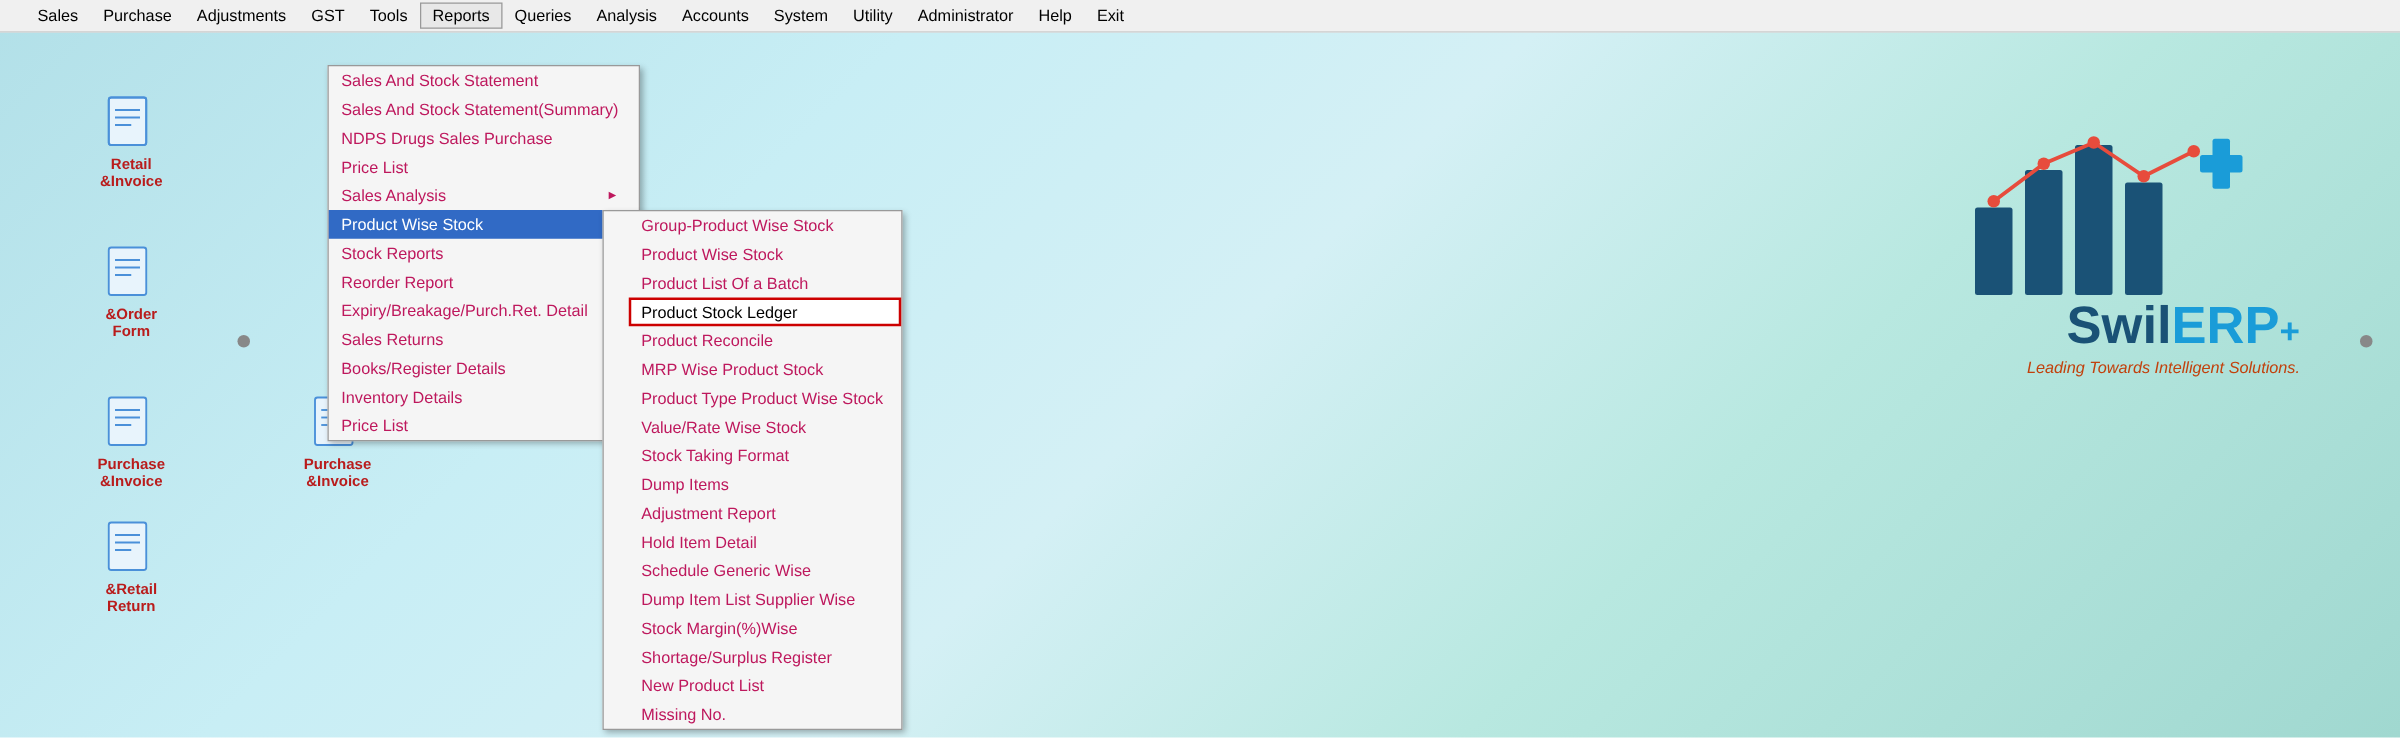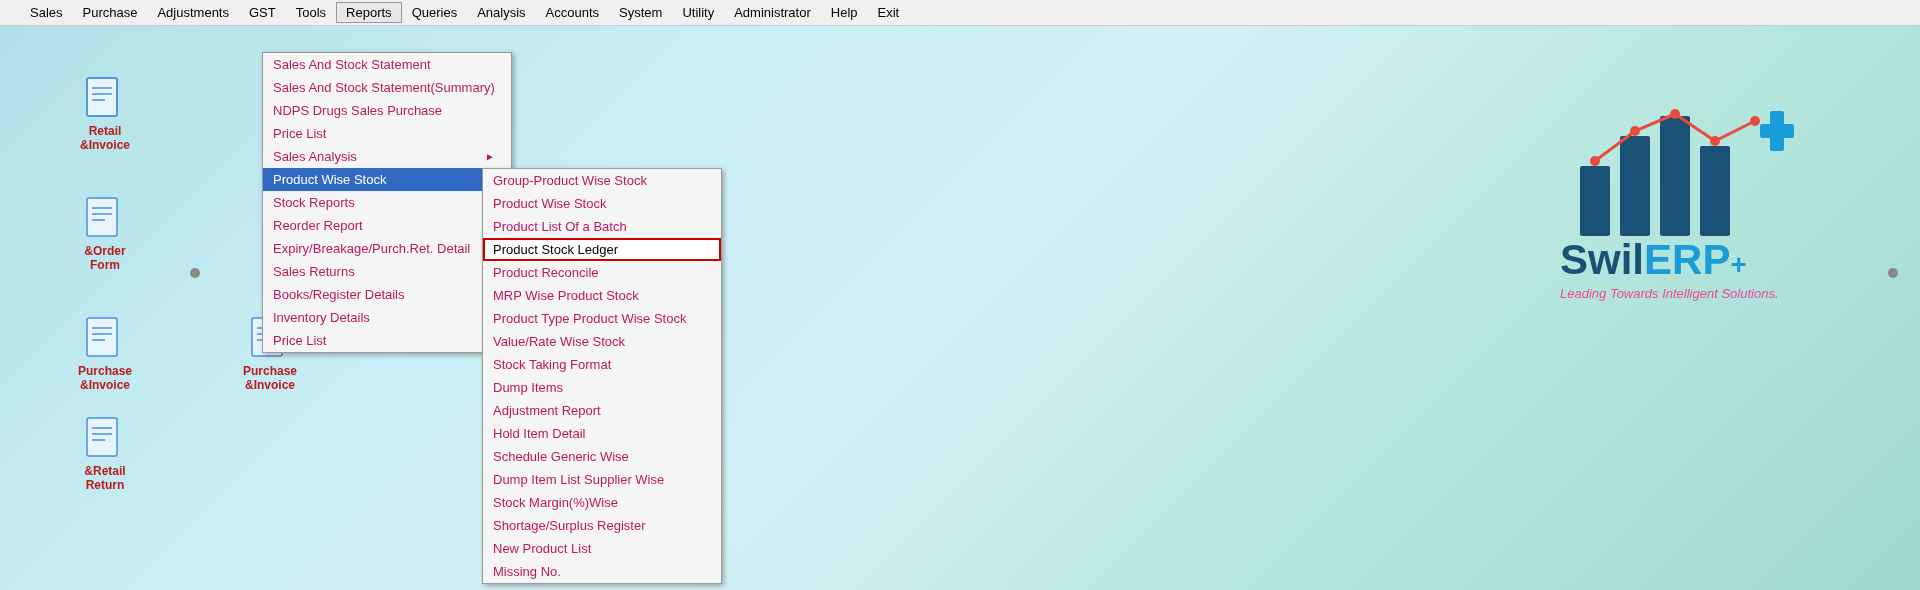--- a/index.html
+++ b/index.html
@@ -76,20 +76,21 @@
     
     .submenu-container {
       position: absolute;
       left: 220px;
       top: 0;
       background: #f5f5f5;
       border: 1px solid #999;
       min-width: 240px;
       box-shadow: 2px 2px 5px rgba(0,0,0,0.3);
       z-index: 3000;
+      padding-left: 20px;
     }
 
     .dropdown-item.product-wise-stock-item {
       background: #316AC5;
       color: #fff;
     }
 
     .dropdown-item.product-stock-ledger-item {
       background: white;
       color: #000;
@@ -130,21 +131,21 @@
       height: 48px;
     }
 
     
     .logo-area {
       position: absolute;
       right: 80px;
       top: 80px;
       display: flex;
       flex-direction: column;
-      align-items: flex-start;
+      align-items: flex-end;
     }
 
     
     .dot-left {
       position: absolute;
       left: 190px;
       top: 242px;
       width: 10px;
       height: 10px;
       background: #888;
@@ -257,21 +258,21 @@
 
       <rect x="210" y="5" width="14" height="40" fill="#1a9cd8" rx="2"></rect>
       <rect x="200" y="18" width="34" height="14" fill="#1a9cd8" rx="2"></rect>
     </svg>
 
     <div style="display:flex; align-items:baseline; margin-top:-10px;">
       <span style="font-size:42px; font-weight:bold; color:#1a5276; font-family:Arial;">Swil</span>
       <span style="font-size:42px; font-weight:bold; color:#1a9cd8; font-family:Arial;">ERP</span>
       <span style="font-size:28px; font-weight:bold; color:#1a9cd8; font-family:Arial; vertical-align:super;">+</span>
     </div>
-    <div style="font-size:13px; color:#ec4899; font-style:italic; margin-top:2px;">Leading Towards Intelligent Solutions.</div>
+    <div style="font-size:13px; color:#c2410c; font-style:italic; margin-top:2px;">Leading Towards Intelligent Solutions.</div>
   </div>
 
   <div class="dropdown-container" style="left: 262px;">
     <div class="dropdown">
       <div class="dropdown-item">Sales And Stock Statement</div>
       <div class="dropdown-item">Sales And Stock Statement(Summary)</div>
       <div class="dropdown-item">NDPS Drugs Sales  Purchase</div>
       <div class="dropdown-item">Price List</div>
       <div class="dropdown-item">
         <span>Sales Analysis</span>

